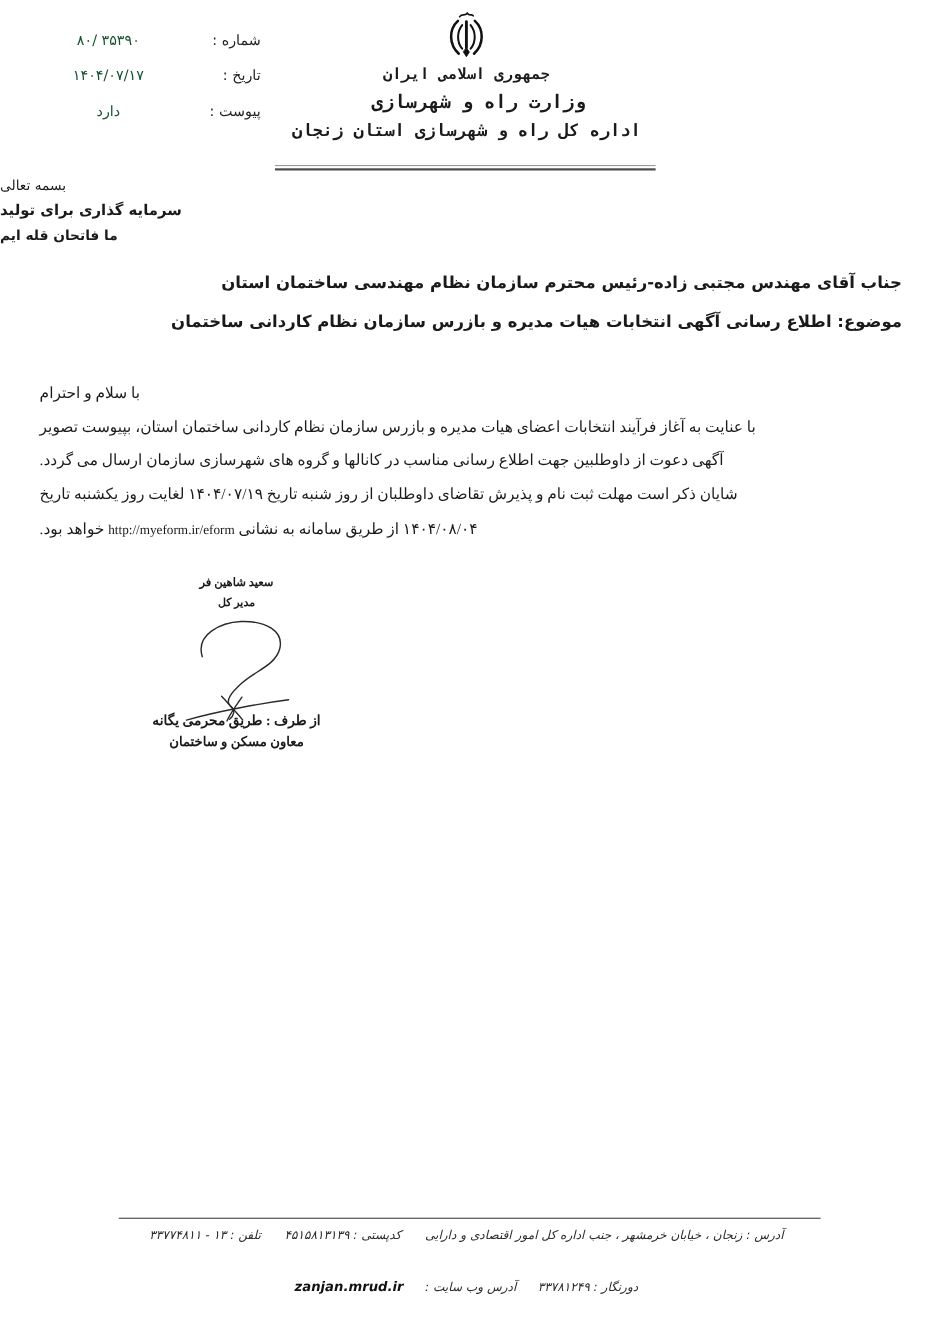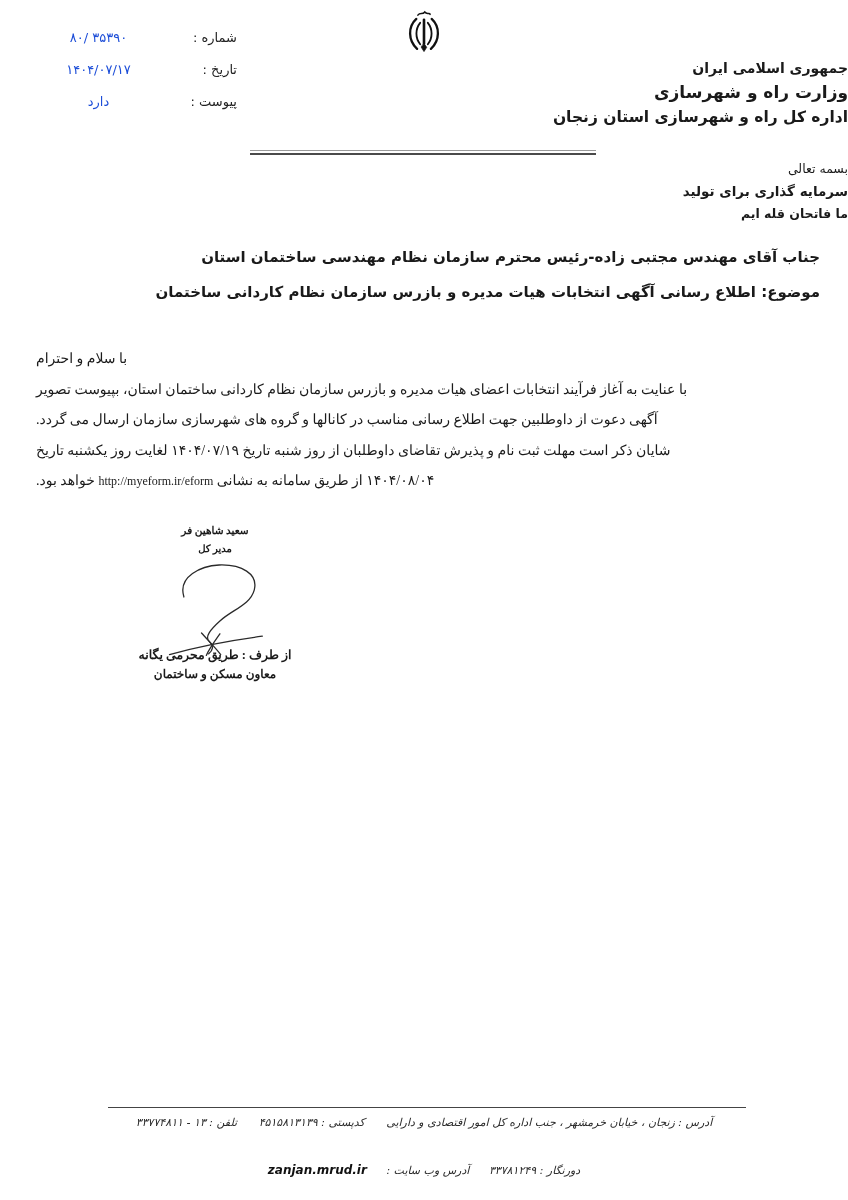--- a/index.html
+++ b/index.html
@@ -12,34 +12,34 @@
     direction:rtl;
     overflow:hidden;
   }
   
   .meta-block{
     position:absolute;top:30px;left:22px;width:215px;
     direction:rtl;font-size:13px;
   }
   .meta-row{display:flex;flex-direction:row;align-items:baseline;margin-bottom:17px;}
   .meta-label{width:62px;text-align:right;color:#222;}
-  .meta-value{flex:1;text-align:center;direction:ltr;unicode-bidi:isolate;color:#1d4ed8;}
+  .meta-value{flex:1;text-align:center;direction:ltr;unicode-bidi:isolate;color:#14532d;}
   
   .header-center{
-    position:absolute;top:8px;left:0;right:0;text-align:right;
+    position:absolute;top:8px;left:0;right:0;text-align:center;font-family:Liberation Mono, monospace;
   }
   .emblem{display:block;margin:0 auto 4px auto;}
   .hdr-country{font-weight:bold;font-size:14px;margin:2px 0 0 0;}
   .hdr-ministry{font-weight:bold;font-size:17px;margin:6px 0 0 0;padding-left:22px;}
   .hdr-dept{font-weight:bold;font-size:15.5px;margin:6px 0 0 0;}
   .header-rule{
     position:absolute;top:150px;left:250px;width:346px;height:2px;
     border-top:1px solid #9a9a9a;border-bottom:2px solid #4a4a4a;
   }
-  .slogans{position:absolute;top:161px;left:0;right:0;text-align:right;}
+  .slogans{position:absolute;top:161px;left:0;right:0;text-align:left;}
   .basmala{font-size:12.5px;margin:0;}
   .slogan1{font-weight:bold;font-size:13.5px;margin:7px 0 0 0;}
   .slogan2{font-weight:bold;font-size:12.5px;margin:7px 0 0 0;}
   
   .addr-block{position:absolute;top:246px;right:28px;left:30px;}
   .addressee{font-weight:bold;font-size:15px;margin:0;line-height:22px;}
   .subject{font-weight:bold;font-size:15px;margin:13px 0 0 0;line-height:22px;}
   
   .body-block{position:absolute;top:344px;right:40px;left:36px;}
   .body-block p{margin:0;font-size:14px;line-height:30.5px;text-align:left;font-family:Liberation Serif, serif;}

